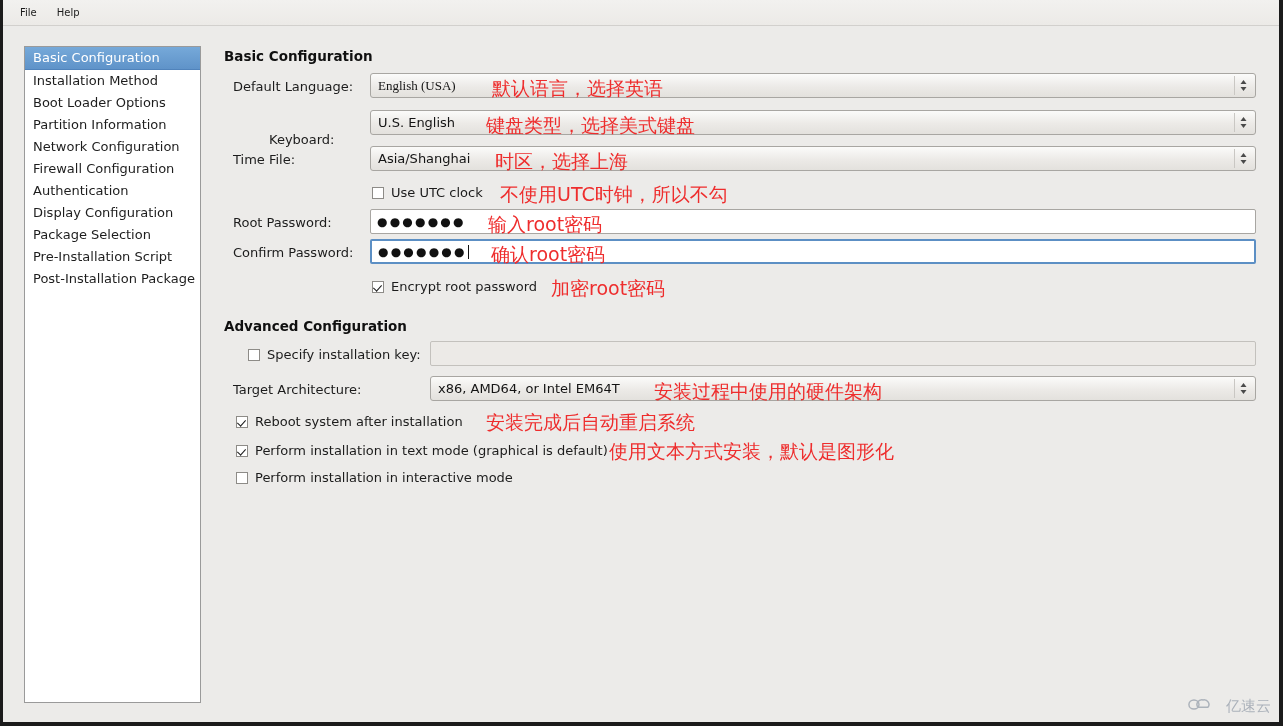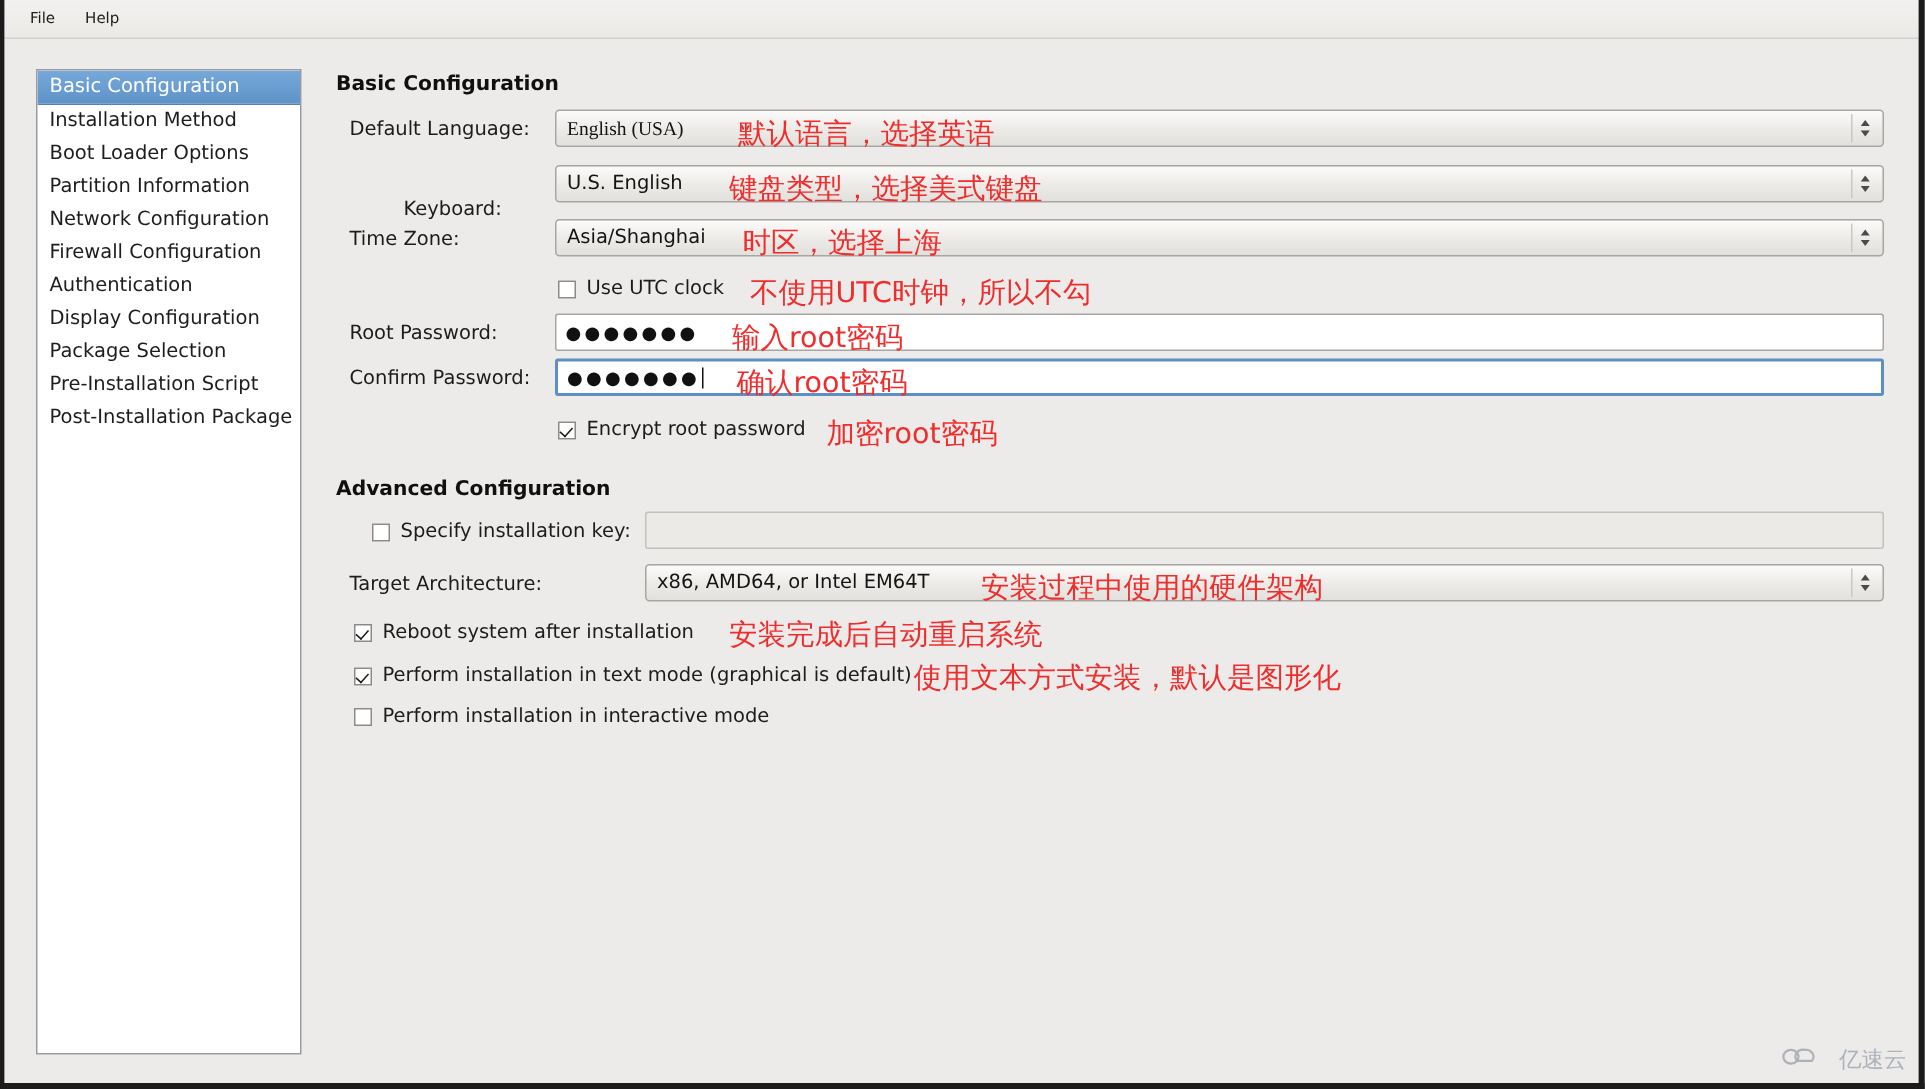--- a/index.html
+++ b/index.html
@@ -290,21 +290,21 @@
         <span class="combo-text">U.S. English</span>
         <span class="spin">
           <svg width="9" height="15" viewBox="0 0 9 15">
             <path d="M4.5 2 L7.5 6 L1.5 6 Z" fill="#4a4a4a"></path>
             <path d="M4.5 13 L7.5 9 L1.5 9 Z" fill="#4a4a4a"></path>
           </svg>
         </span>
       </div>
       <div class="anno" style="left:262px; top:87px;">键盘类型，选择美式键盘</div>
 
-      <div class="field-label" style="left:9px; top:126px;">Time Zone:</div>
+      <div class="field-label" style="left:9px; top:126px;">Time File:</div>
       <div class="combo" style="left:146px; top:120px; width:886px;">
         <span class="combo-text">Asia/Shanghai</span>
         <span class="spin">
           <svg width="9" height="15" viewBox="0 0 9 15">
             <path d="M4.5 2 L7.5 6 L1.5 6 Z" fill="#4a4a4a"></path>
             <path d="M4.5 13 L7.5 9 L1.5 9 Z" fill="#4a4a4a"></path>
           </svg>
         </span>
       </div>
       <div class="anno" style="left:271px; top:123px;">时区，选择上海</div>

